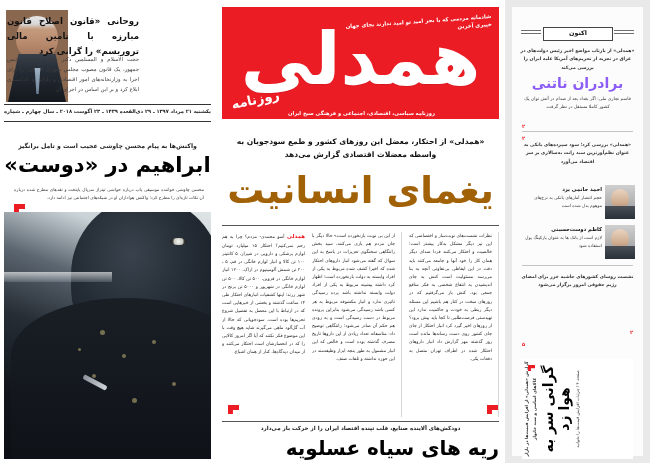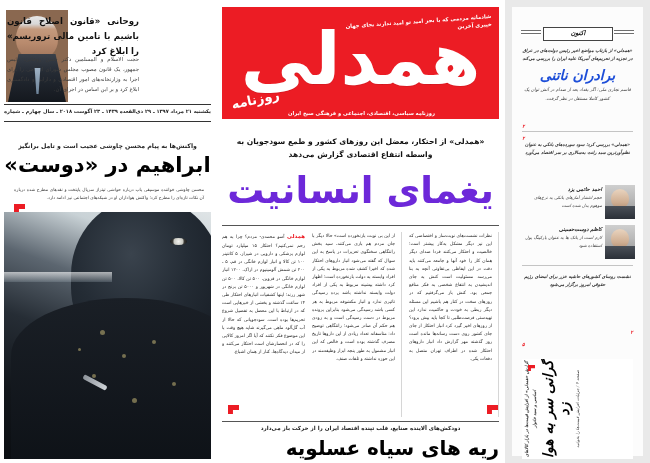--- a/index.html
+++ b/index.html
@@ -19,21 +19,20 @@
     box-shadow:0 0 2px rgba(0,0,0,.18);
   }
   
   .rail{
     position:absolute;right:0;top:0;width:145px;height:463px;
     background:#e9e9e9;
   }
   .rail-sheet{
     position:absolute;left:7px;top:7px;width:131px;height:449px;
     background:#fcfcfc;
-    font-style:italic;
   }
 
   
   .topstrip{position:absolute;left:0;top:0;width:215px;height:106px;background:#fff;}
   .rouhani-photo{
     position:absolute;left:6px;top:10px;width:62px;height:92px;
     background:
       radial-gradient(ellipse 20px 24px at 50% 30%, #c8a287 0%, #a87f63 60%, #8a6850 100%),
       linear-gradient(180deg,#ffffff 0%,#ffffff 26%, #2b3038 52%, #1b1f26 100%);
     background-blend-mode:normal;
@@ -98,21 +97,21 @@
     font-size:5.2px;color:#fff;text-align:center;font-weight:bold;
   }
 
   
   .kicker{
     position:absolute;left:222px;top:135px;width:277px;
     font-size:7.6px;line-height:1.75;color:#111;text-align:center;font-weight:bold;
   }
   .main-head{
     position:absolute;left:222px;top:170px;width:277px;
-    font-size:37px;line-height:1.15;color:#6d28d9;text-align:center;font-weight:bold;
+    font-size:37px;line-height:1.15;color:#a16207;text-align:center;font-weight:bold;
     letter-spacing:-1px;
   }
   .lead-rule{position:absolute;left:222px;top:225px;width:277px;height:1px;background:#555;}
 
   .cols{
     position:absolute;left:222px;top:232px;width:277px;height:185px;
     display:flex;flex-direction:row-reverse;gap:7px;
   }
   .col{
     flex:1;font-size:4.5px;line-height:1.82;color:#2a2a2a;
@@ -179,21 +178,21 @@
     position:absolute;left:23px;top:0;width:68px;height:12px;
     border:1px solid #444;background:#fff;
     font-size:6.4px;line-height:11px;text-align:center;font-weight:bold;color:#111;
   }
   .tab-bar{position:absolute;top:3px;width:20px;height:6px;
     background:repeating-linear-gradient(180deg,#6f6f6f 0 1px,#fff 1px 3px);}
   .tab-left{left:1px;} .tab-right{right:1px;}
 
   .rail-item{position:absolute;left:8px;width:115px;}
   .ri-kicker{font-size:4.6px;line-height:1.8;color:#333;text-align:center;font-weight:bold;}
-  .ri-head{font-size:14px;line-height:1.2;color:#1d4ed8;text-align:center;font-weight:bold;margin-top:3px;}
+  .ri-head{font-size:14px;line-height:1.2;color:#8b5cf6;text-align:center;font-weight:bold;margin-top:3px;}
   .ri-body{font-size:4.5px;line-height:1.85;color:#3a3a3a;text-align:center;margin-top:3px;}
   .ri-num{position:absolute;font-size:5px;color:#ec1c24;font-weight:bold;}
 
   .rail-divider{position:absolute;left:10px;width:111px;height:1px;background:#c4c4c4;}
 
   .author{position:absolute;left:8px;width:115px;height:36px;}
   .author-photo{
     position:absolute;right:0;top:0;width:30px;height:34px;overflow:hidden;
     background:linear-gradient(180deg,#cfcfcf 0%,#b9b9b9 40%,#8e8e8e 100%);
   }
@@ -232,35 +231,35 @@
 <body>
 
 <div class="page">
 
   <div class="sheet">
 
     <div class="topstrip">
       <div class="rouhani-photo">
         <div class="rouhani-tie"></div>
       </div>
-      <div class="lead-head">روحانی «قانون اصلاح قانون باشیم با تامین مالی تروریسم» را ابلاغ کرد</div>
+      <div class="lead-head">روحانی «قانون اصلاح قانون مبارزه با تامین مالی تروریسم» را گرانی کرد</div>
       <div class="lead-body">حجت الاسلام و المسلمین دکتر حسن روحانی، رئیس جمهور، یک قانون مصوب مجلس شورای اسلامی را برای اجرا به وزارتخانه‌های امور اقتصادی و دارایی و دادگستری ابلاغ کرد و بر این اساس در اجرای آن.</div>
     </div>
     <div class="rule-a"></div>
     <div class="dateline">یکشنبه ۲۱ مرداد ۱۳۹۷ ـ ۲۹ ذی‌القعده ۱۴۳۹ ـ ۲۳ آگوست ۲۰۱۸ ـ سال چهارم ـ شماره ۹۵۳ ـ ۱۲ صفحه ـ قیمت ۱۰۰۰ تومان</div>
     <div class="rule-b"></div>
 
     <div class="masthead">
       <div class="mast-slogan">شادمانه مردمی که با بجز امید تو امید ندارند بجای جهان خیبری آخرین</div>
       <div class="mast-logo">همدلی</div>
       <div class="mast-roznameh">روزنامه</div>
       <div class="mast-sub">روزنامه سیاسی، اقتصادی، اجتماعی و فرهنگی صبح ایران</div>
     </div>
 
-    <div class="kicker">«همدلی» از احتکار، معضل این روزهای کشور و طمع سودجویان به واسطه انتفاع اقتصادی گزارش می‌دهد</div>
+    <div class="kicker">«همدلی» از احتکار، معضل این روزهای کشور و طمع سودجویان به واسطه معضلات اقتصادی گزارش می‌دهد</div>
     <div class="main-head">یغمای انسانیت</div>
     <div class="lead-rule"></div>
 
     <div class="cols">
       <div class="col">
         <span class="byline">همدلی</span>
         <span>آسو محمدی- مردم؟ چرا به هم رحم نمی‌کنیم؟ احتکار ۱۵ میلیارد تومان لوازم پزشکی و دارویی در شیراز، ۵ کانتینر ۱۰۰ تن کالا و انبار لوازم خانگی در قم، ۵ ـ ۲۰۰ تن شمش آلومینیوم در اراک، ۱۲۰۰ انبار لوازم خانگی در قزوین، ۵۰۰ تن کالا، ۵۰۰ تن لوازم خانگی در شهریور و ۵۰۰۰ تن برنج در شهر زرند؛ اینها کشفیات انبارهای احتکار طی ۱۴ ساعت گذشته و بخشی از خبرهایی است که در ارتباط با این معضل به تفصیل شروع تحریم‌ها بوده است. سودجویانی که حالا از آب گل‌آلود ماهی می‌گیرند شاید هیچ وقت با این موضوع فکر نکنند که آیا اگر امروز کالایی را که در انحصارشان است احتکار می‌کنند و از میدان دیدگاه‌ها، کنار از همان اشباع.</span>
       </div>
       <div class="col">از این بی نوبت بازنخورده است» حالا دیگر با جان مردم هم بازی می‌کنند، سید بخش رانتگاهی سخنگوی تعزیرات در پاسخ به این سوال که گفته می‌شود انبار داروهای احتکار شده که اخیرا کشف شده مربوط به یکی از افراد وابسته به دولت بازنخورده است؛ اظهار کرد داشته بیشینه مربوط به یکی از افراد دولت وابسته نداشته باشد پرده رسیدگی تاثیری ندارد و انبار مکشوفه مربوط به هر کسی باشد رسیدگی می‌شود بنابراین پرونده مربوط در دست رسیدگی است و به زودی هم حکم آن صادر می‌شود؛ رانتگاهی توضیح داد: متاسفانه تعداد زیادی از این داروها تاریخ مصرف گذشته بوده است و خالص که این انبار مشمول به طور پنجه ابزار وظیفه‌مند در این حوزه نداشته و تلفات صنف.</div>
       <div class="col">نظرات نشست‌های نوبت‌ساز و اختصاصی که این نیز دیگر مشکل به‌کار بیشتر است؛ خالصیت و احتکار می‌کنند فردا صدای دیگر همان کار را خود آنها و جامعه می‌کنند باید دقت در این ایفاظی بی‌تفاوتی آنچه به بنا می‌رسد مسئولیت است کنش به جای اندیشیدن به انتفاع شخصی به فکر منافع جمعی بود. کنش باز می‌گرفتیم که در روزهای سخت در کنار هم باشیم این مسئله دیگر ربطی به خودت و حاکمیت ندارد این تهیدستی فرصت‌طلبی تا کجا باید پیش برود؟ از روزهای اخیر گیرد کرد انبار احتکار از جای جای کشور روی دست رسانه‌ها مانده است روز گذشته مهر گزارش داد انبار داروهای احتکار شده در اطراف تهران متصل به دفعات یکی.</div>

